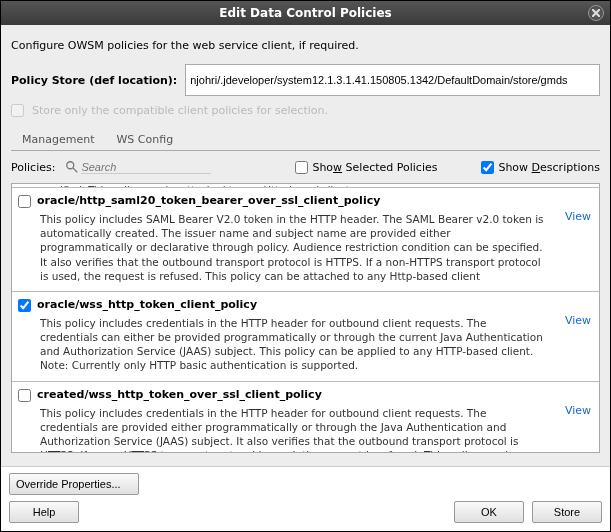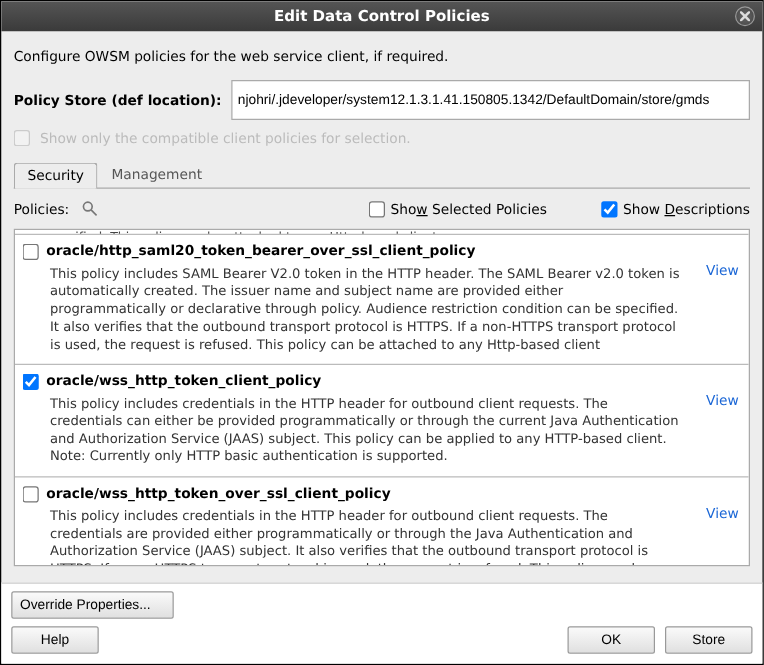--- a/index.html
+++ b/index.html
@@ -235,35 +235,36 @@
 
   <div class="intro">Configure OWSM policies for the web service client, if required.</div>
 
   <div class="row">
     <label>Policy Store (def location):</label>
     <input type="text" class="text-input" value="njohri/.jdeveloper/system12.1.3.1.41.150805.1342/DefaultDomain/store/gmds" style="">
   </div>
 
   <div class="row compat-row">
     <input type="checkbox" disabled="" style="">
-    <span>Show only the compatible client policies for selection.</span>
+    <span>Store only the compatible client policies for selection.</span>
   </div>
 
   <div class="tabs">
-    <div class="tab active">Security</div>
     <div class="tab">Management</div>
+    <div class="tab">WS Config</div>
   </div>
 
   <div class="toolbar-row">
     <span>Policies:</span>
     <div class="search-wrap">
       <svg class="mag" viewBox="0 0 16 16">
           <circle cx="6" cy="6" r="4" fill="none" stroke="#777" stroke-width="1.5"></circle>
           <line x1="9" y1="9" x2="14" y2="14" stroke="#777" stroke-width="1.5"></line>
         </svg>
+      <input type="text" placeholder="Search" style="">
     </div>
     <label class="chk-label" style="margin-left:30px;">
       <input type="checkbox" style="">
       <span><span>Sho<span class="ul">w</span> Selected Policies</span></span>
     </label>
     <label class="chk-label" style="margin-left:auto;">
       <input type="checkbox" checked="" style="">
       <span><span>Show <span class="ul">D</span>escriptions</span></span>
     </label>
   </div>
@@ -286,21 +287,21 @@
           <input type="checkbox" checked="" style="">
           <span class="policy-name">oracle/wss_http_token_client_policy</span>
         </div>
         <div class="policy-desc">This policy includes credentials in the HTTP header for outbound client requests. The credentials can either be provided programmatically or through the current Java Authentication and Authorization Service (JAAS) subject. This policy can be applied to any HTTP-based client. Note: Currently only HTTP basic authentication is supported.</div>
         <span class="view-link">View</span>
       </div>
 
       <div class="policy-item">
         <div class="policy-head">
           <input type="checkbox" style="">
-          <span class="policy-name">oracle/wss_http_token_over_ssl_client_policy</span>
+          <span class="policy-name">created/wss_http_token_over_ssl_client_policy</span>
         </div>
         <div class="policy-desc">This policy includes credentials in the HTTP header for outbound client requests. The credentials are provided either programmatically or through the Java Authentication and Authorization Service (JAAS) subject. It also verifies that the outbound transport protocol is HTTPS. If a non-HTTPS transport protocol is used, the request is refused. This policy can be applied to any HTTP-based client.</div>
         <span class="view-link">View</span>
       </div>
 
     </div>
   </div>
 
 </div>
 

